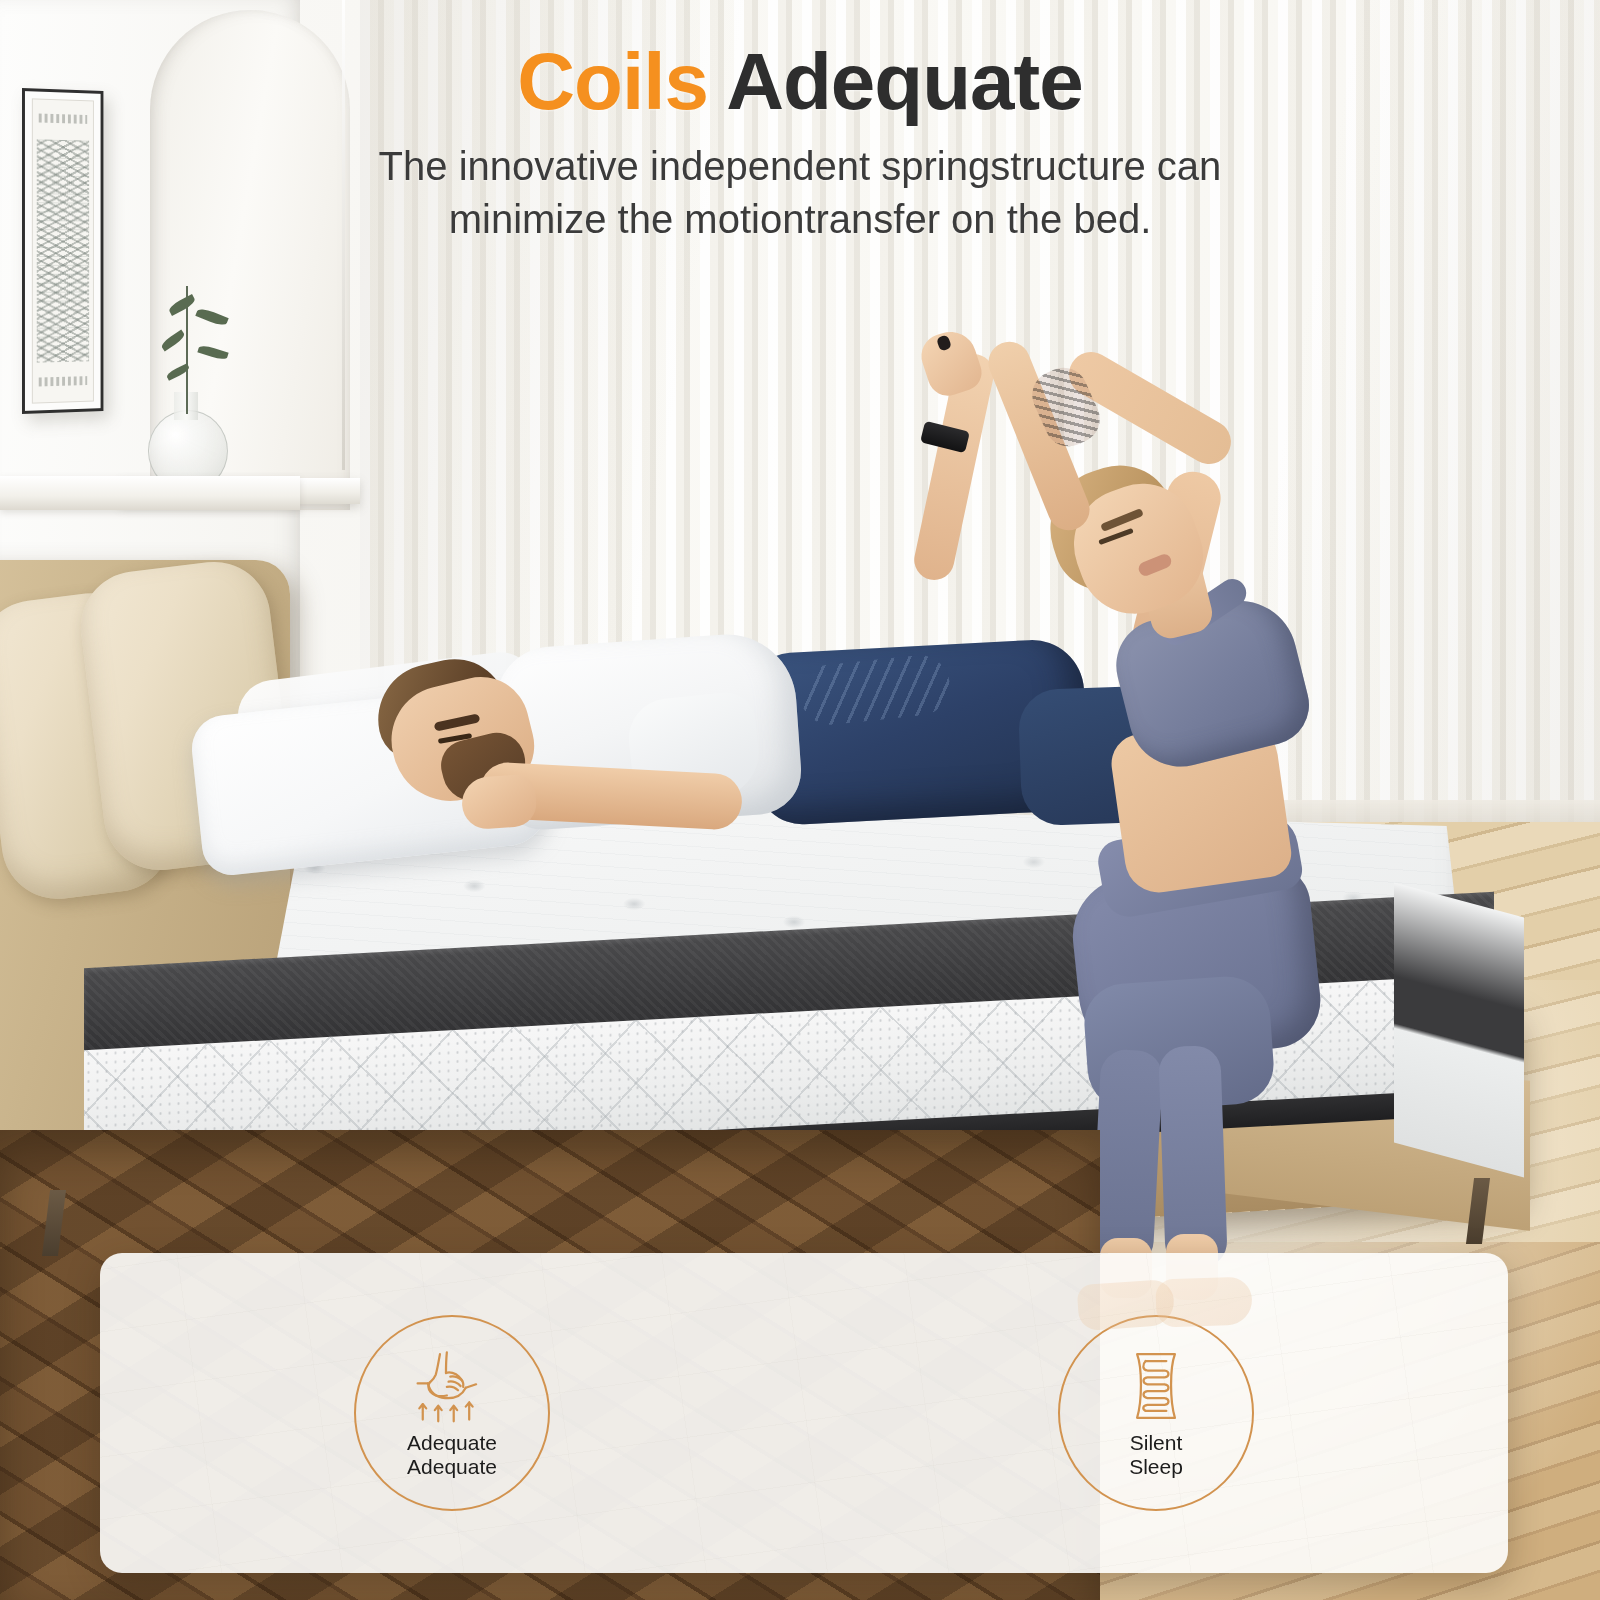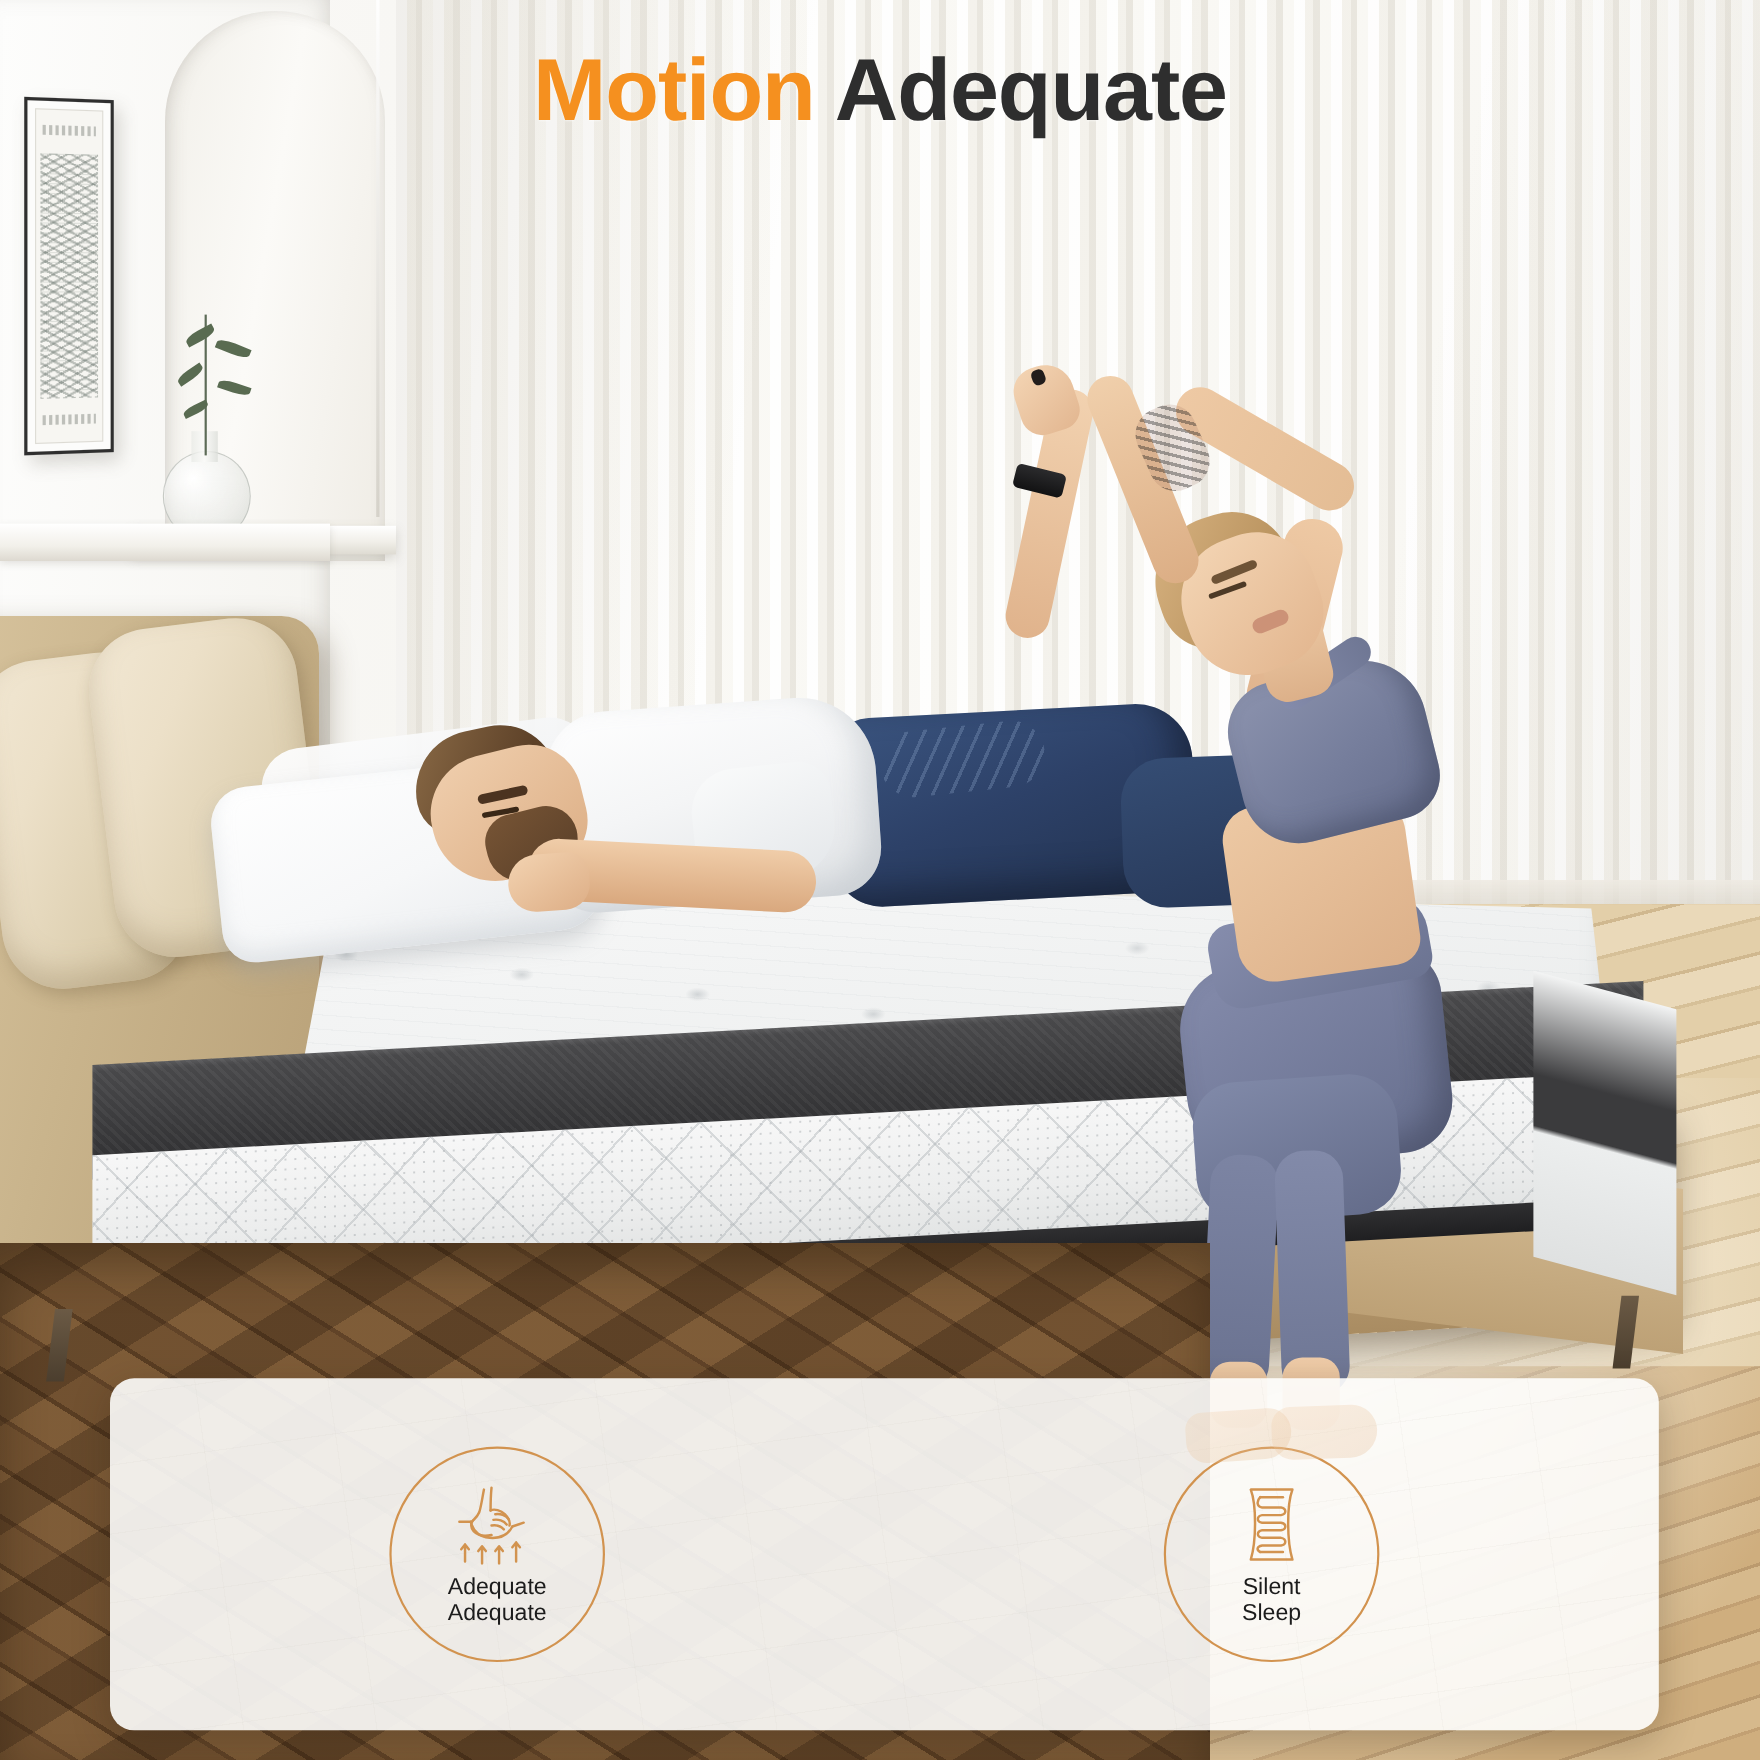--- a/index.html
+++ b/index.html
@@ -548,21 +548,25 @@
     <div class="floor-dark2"></div>
 
     <div class="bed-leg" style="left:46px;top:1190px;"></div>
     <div class="bed-leg" style="left:1470px;top:1178px;"></div>
 
     <div class="w-foot-l" style="position:absolute;left:1078px;top:1282px;z-index:55;opacity:.30;"></div>
     <div class="w-foot-r" style="position:absolute;left:1156px;top:1278px;z-index:55;opacity:.30;"></div>
   </div>
 
   <div class="header">
-    <h1 class="title"><span class="accent">Motion</span><span> Adequate</span></h1>
+    <h1 class="title"><span class="accent">Coils</span><span> Adequate</span></h1>
+    <p class="subtitle">
+      <span>The innovative independent springstructure can</span><br>
+      <span>minimize the motiontransfer on the bed.</span>
+    </p>
   </div>
 
   <div class="panel">
     <div class="panel-tex"></div>
 
     <div class="feature">
       <svg class="ficon" viewBox="0 0 100 90" fill="none" stroke="#D2934F" stroke-width="2.6" stroke-linecap="round" stroke-linejoin="round">
         <path d="M36 8 C34 18 33 26 31 32 C29 37 26 39 24 41"></path>
         <path d="M44 6 C43 16 43 24 43 30"></path>
         <path d="M43 30 C47 28 54 30 58 34 C62 38 64 42 63 46"></path>

